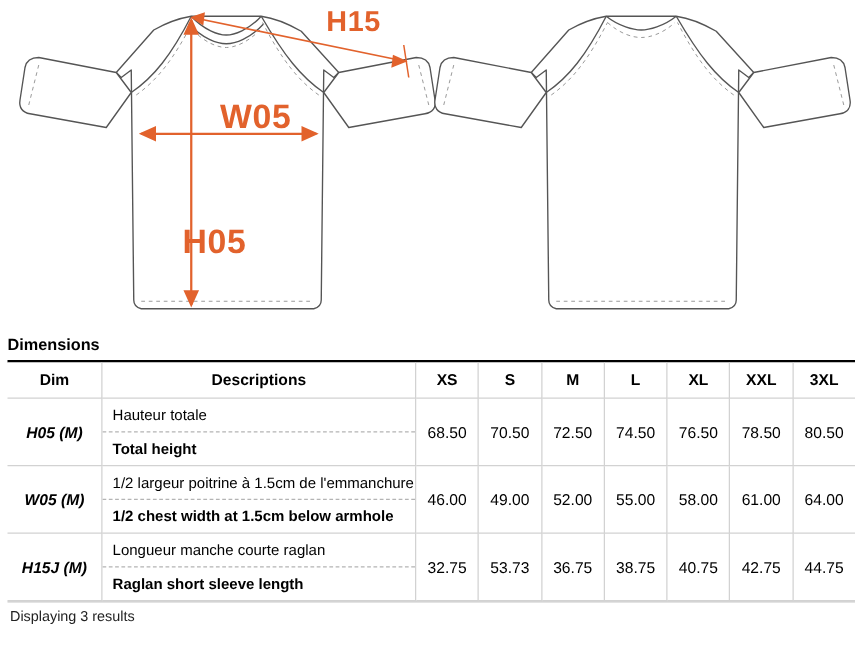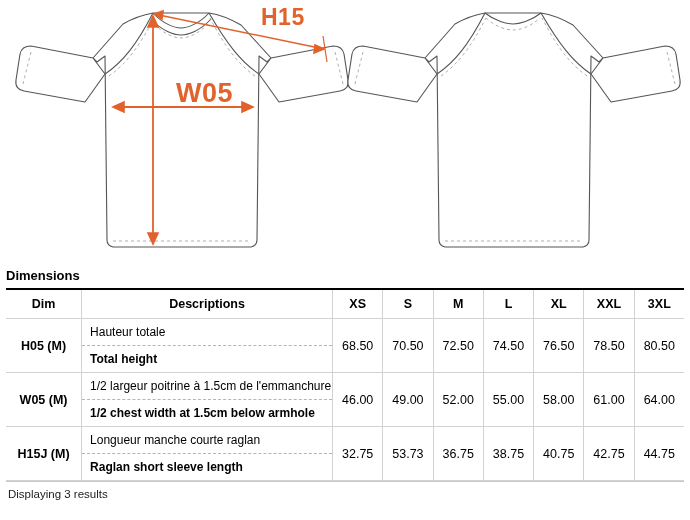--- a/index.html
+++ b/index.html
@@ -87,20 +87,21 @@
   th.col-dim { width: 76px; }
   th.col-desc { width: 250px; }
   th.size-col { width: 50px; }
 
   td.dim-cell {
     text-align: center;
     font-weight: bold;
     font-size: 12.5px;
     vertical-align: middle;
     white-space: nowrap;
+    font-style: italic;
   }
   td.desc-cell {
     padding: 0;
     vertical-align: middle;
   }
   .desc-inner {
     padding: 0;
   }
   .desc-line {
     padding: 6px 0 6px 8px;
@@ -182,20 +183,21 @@
           <polygon points="100,107 111,102 111,112"></polygon>
           <polygon points="240,107 229,102 229,112"></polygon>
 
           <line x1="140" y1="16" x2="140" y2="244" stroke-width="1.8"></line>
           <polygon points="140,16 135,27 145,27"></polygon>
           <polygon points="140,244 135,233 145,233"></polygon>
         </g>
       </svg>
       <div class="dim-label h15">H15</div>
       <div class="dim-label w05">W05</div>
+      <div class="dim-label h05">H05</div>
     </div>
 
     <div class="garment back">
       <svg width="345" height="262" viewBox="0 0 345 262" xmlns="http://www.w3.org/2000/svg">
         <g fill="#ffffff" stroke="#555555" stroke-width="1.1" stroke-linejoin="round">
           <path d="M80 58 L110 24 C124 16 134 14 140 13 L196 13 C203 14 214 17 228 25 L258 58
                    L254 62 L246 56 L244 240 C244 244 242 246 238 247 L100 247 C96 246 94 244 94 240
                    L92 56 L84 62 Z"></path>
           <path d="M80 58 L18 46 C12 46 8 49 7 54 L3 80 C2 86 5 90 11 91 L72 102 L92 74 Z"></path>
           <path d="M258 58 L320 46 C326 46 330 49 331 54 L335 80 C336 86 333 90 327 91 L266 102 L246 74 Z"></path>

